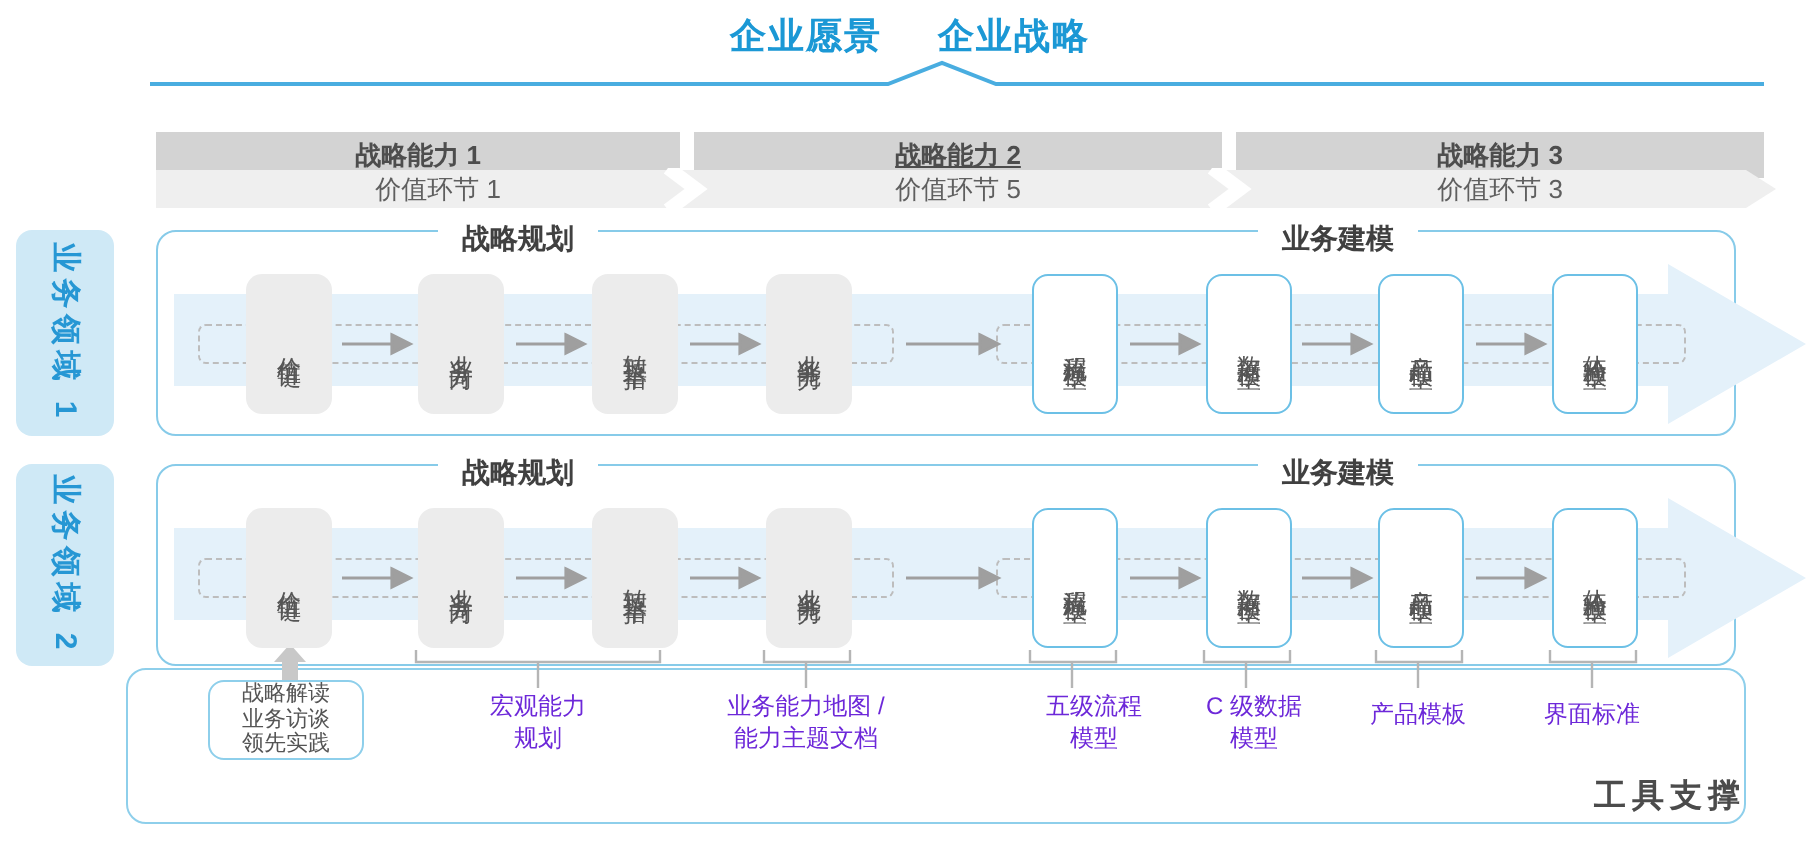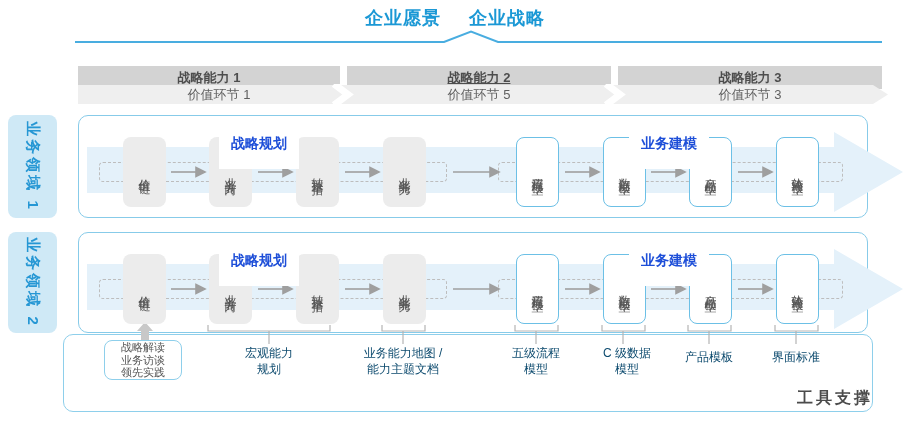--- a/index.html
+++ b/index.html
@@ -22,41 +22,41 @@
   
   .domain { position:absolute; left:8px; width:49px; background:#cfe9f6; border-radius:8px;
             display:flex; align-items:center; justify-content:center; overflow:visible; }
   .domain span { transform:rotate(90deg); white-space:nowrap; font-size:15px; font-weight:bold;
                  color:#2697d4; letter-spacing:3px; }
 
   
   .panel { position:absolute; left:78px; width:790px; border:1.5px solid #87cbe9;
            border-radius:10px; box-sizing:border-box; background:#fff; }
   .panel-title { position:absolute; top:-11px; transform:translateX(-50%); background:#fff;
-                 padding:16px 12px; font-size:14px; font-weight:bold; color:#1d4ed8;
-                 line-height:20px; white-space:nowrap; z-index:4;margin-top:12px; }
+                 padding:4px 12px; font-size:14px; font-weight:bold; color:#404040;
+                 line-height:20px; white-space:nowrap; z-index:4; }
   .band-svg { position:absolute; left:0; top:0; overflow:visible; z-index:0; }
   .dashed { position:absolute; top:46px; height:20px; border:1px dashed #bdbdbd;
             border-radius:4px; box-sizing:border-box; z-index:1; }
   .arrows-svg { position:absolute; left:0; top:0; z-index:2; }
   .fbox { position:absolute; top:21px; width:43px; height:70px; border-radius:8px;
           box-sizing:border-box; display:flex; align-items:center; justify-content:center; z-index:3; }
   .fbox.gray { background:#ececec; }
   .fbox.blue { background:#fff; border:1.5px solid #6cc0e6; }
   .vtext { writing-mode:vertical-rl; font-size:12px; color:#555; letter-spacing:2px; line-height:1; }
 
   
   .tool-container { position:absolute; left:63px; top:334px; width:810px; height:78px;
                     border:1.5px solid #8ecfeb; border-radius:10px; box-sizing:border-box; }
   .practice-box { position:absolute; left:104px; top:340px; width:76px; height:38px;
                   border:1px solid #8ecfeb; border-radius:8px; background:#fff;
                   display:flex; flex-direction:column; align-items:center; justify-content:center;
                   font-size:11px; line-height:1.15; color:#555; z-index:5; }
   .f-label { position:absolute; top:346px; width:150px; text-align:center; font-size:12px;
-             color:#0c4a6e; line-height:1.3; white-space:pre-line; }
+             color:#6d28d9; line-height:1.3; white-space:pre-line; }
   .f-label.single { top:350px; }
   .tool-title { position:absolute; top:388px; left:63px; width:810px; text-align:right;
                 font-size:16px; font-weight:bold; color:#4b4b4b; letter-spacing:3px; }
   svg { display:block; }
 </style>
 </head>
 <body>
 
 <div class="stage">
 
@@ -216,21 +216,21 @@
   <div class="practice-box">
     <span>战略解读</span>
     <span>业务访谈</span>
     <span>领先实践</span>
   </div>
 
   <div class="f-label" style="left:194px;">宏观能力
 规划</div>
   <div class="f-label" style="left:328px;">业务能力地图 /
 能力主题文档</div>
-  <div class="f-label" style="left:461px;">五级流程
+  <div class="f-label" style="left:472px;">五级流程
 模型</div>
   <div class="f-label" style="left:552px;">C 级数据
 模型</div>
   <div class="f-label single" style="left:634px;">产品模板</div>
   <div class="f-label single" style="left:721px;">界面标准</div>
 
   <div class="tool-title">工具支撑</div>
 
 </div>
 

